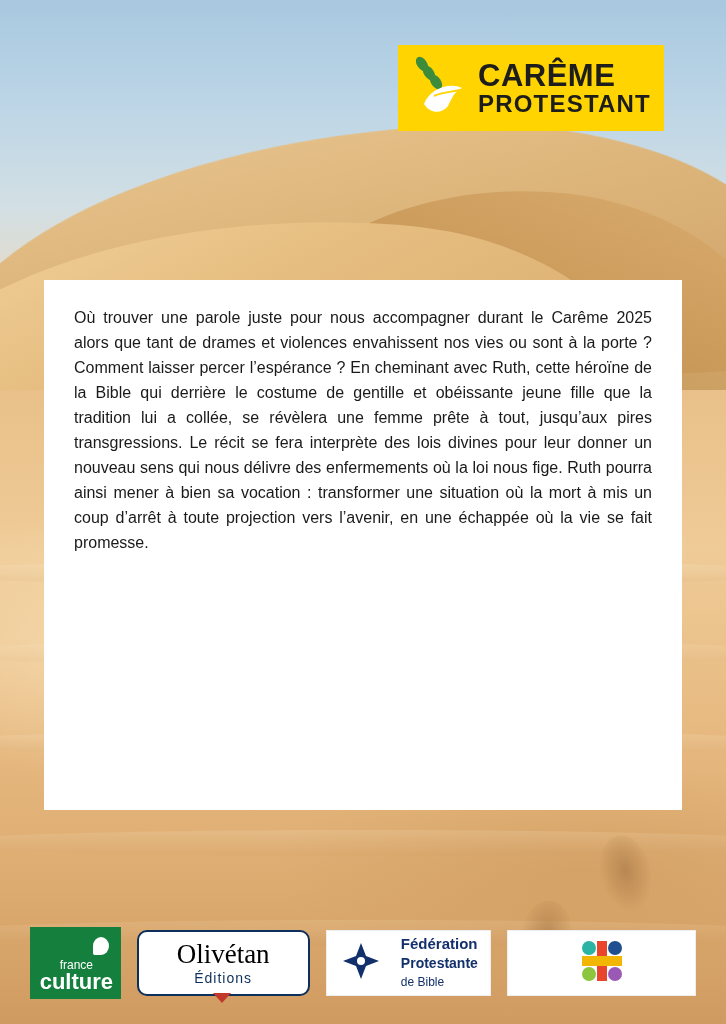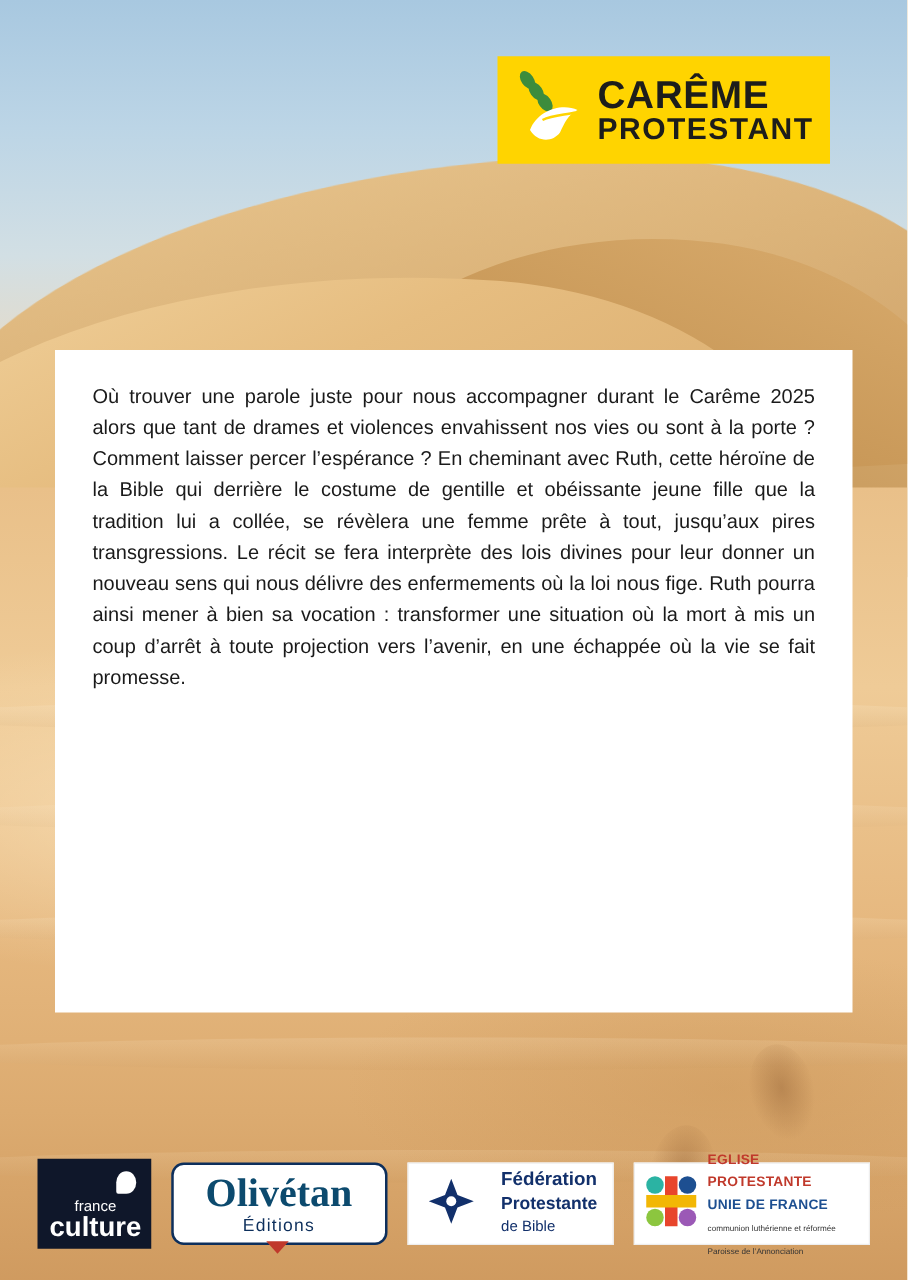--- a/index.html
+++ b/index.html
@@ -146,37 +146,37 @@
     width: 726px;
     height: 78px;
     display: flex;
     align-items: center;
     gap: 16px;
     padding: 0 30px;
   }
   .partner { height: 66px; display: flex; align-items: center; justify-content: center; }
 
   .p-fc {
-    width: 92px; height: 72px; background: #0f172a; color: #fff;
+    width: 92px; height: 72px; background: #15803d; color: #fff;
     display: flex; flex-direction: column; justify-content: flex-end;
     padding: 4px 6px 6px 8px; position: relative;
   }
   .p-fc .fc-l1 { font-size: 12px; line-height: 1; }
   .p-fc .fc-l2 { font-size: 22px; font-weight: bold; line-height: 1; }
   .p-fc .fc-dot {
     position: absolute; right: 12px; top: 10px; width: 16px; height: 18px;
     background: #fff; border-radius: 50% 50% 50% 10%;
   }
 
   .p-oliv {
     width: 176px; height: 66px; background: #fff; border: 2px solid #0d2f5c;
     border-radius: 10px; position: relative;
     display: flex; flex-direction: column; align-items: center; justify-content: center;
   }
-  .p-oliv .ol-name { color: #0c4a6e; font-size: 32px; font-weight: bold; line-height: 1; font-family: "Liberation Serif", serif; }
+  .p-oliv .ol-name { color: #000000; font-size: 27px; font-weight: normal; line-height: 1; font-family: "Liberation Serif", serif; }
   .p-oliv .ol-sub { color: #0d2f5c; font-size: 14px; letter-spacing: 1px; margin-top: 2px; }
   .p-oliv .ol-tri {
     position: absolute; bottom: -9px; left: 74px;
     width: 0; height: 0; border-left: 9px solid transparent;
     border-right: 9px solid transparent; border-top: 10px solid #c0392b;
   }
 
   .p-fpf {
     width: 168px; height: 66px; background: #fff;
     display: flex; align-items: center; gap: 18px; padding: 0 10px;
@@ -270,22 +270,16 @@
       <span>
         <svg width="46" height="46" viewBox="0 0 46 46" aria-hidden="true">
           <rect x="18" y="3" width="10" height="40" fill="#e8452c"></rect>
           <rect x="3" y="18" width="40" height="10" fill="#f2b705"></rect>
           <circle cx="10" cy="10" r="7" fill="#2bb3a3"></circle>
           <circle cx="36" cy="10" r="7" fill="#1d4f91"></circle>
           <circle cx="10" cy="36" r="7" fill="#8cc63f"></circle>
           <circle cx="36" cy="36" r="7" fill="#9b59b6"></circle>
         </svg>
       </span>
-      <span class="ep-txt">
-        <span class="ep-l1">EGLISE PROTESTANTE</span><br>
-        <span class="ep-l2">UNIE DE FRANCE</span><br>
-        <span class="ep-l3">communion luthérienne et réformée</span><br>
-        <span class="ep-l4">Paroisse de l’Annonciation</span>
-      </span>
     </div>
 
   </div>
 </div>
 
 </body></html>

